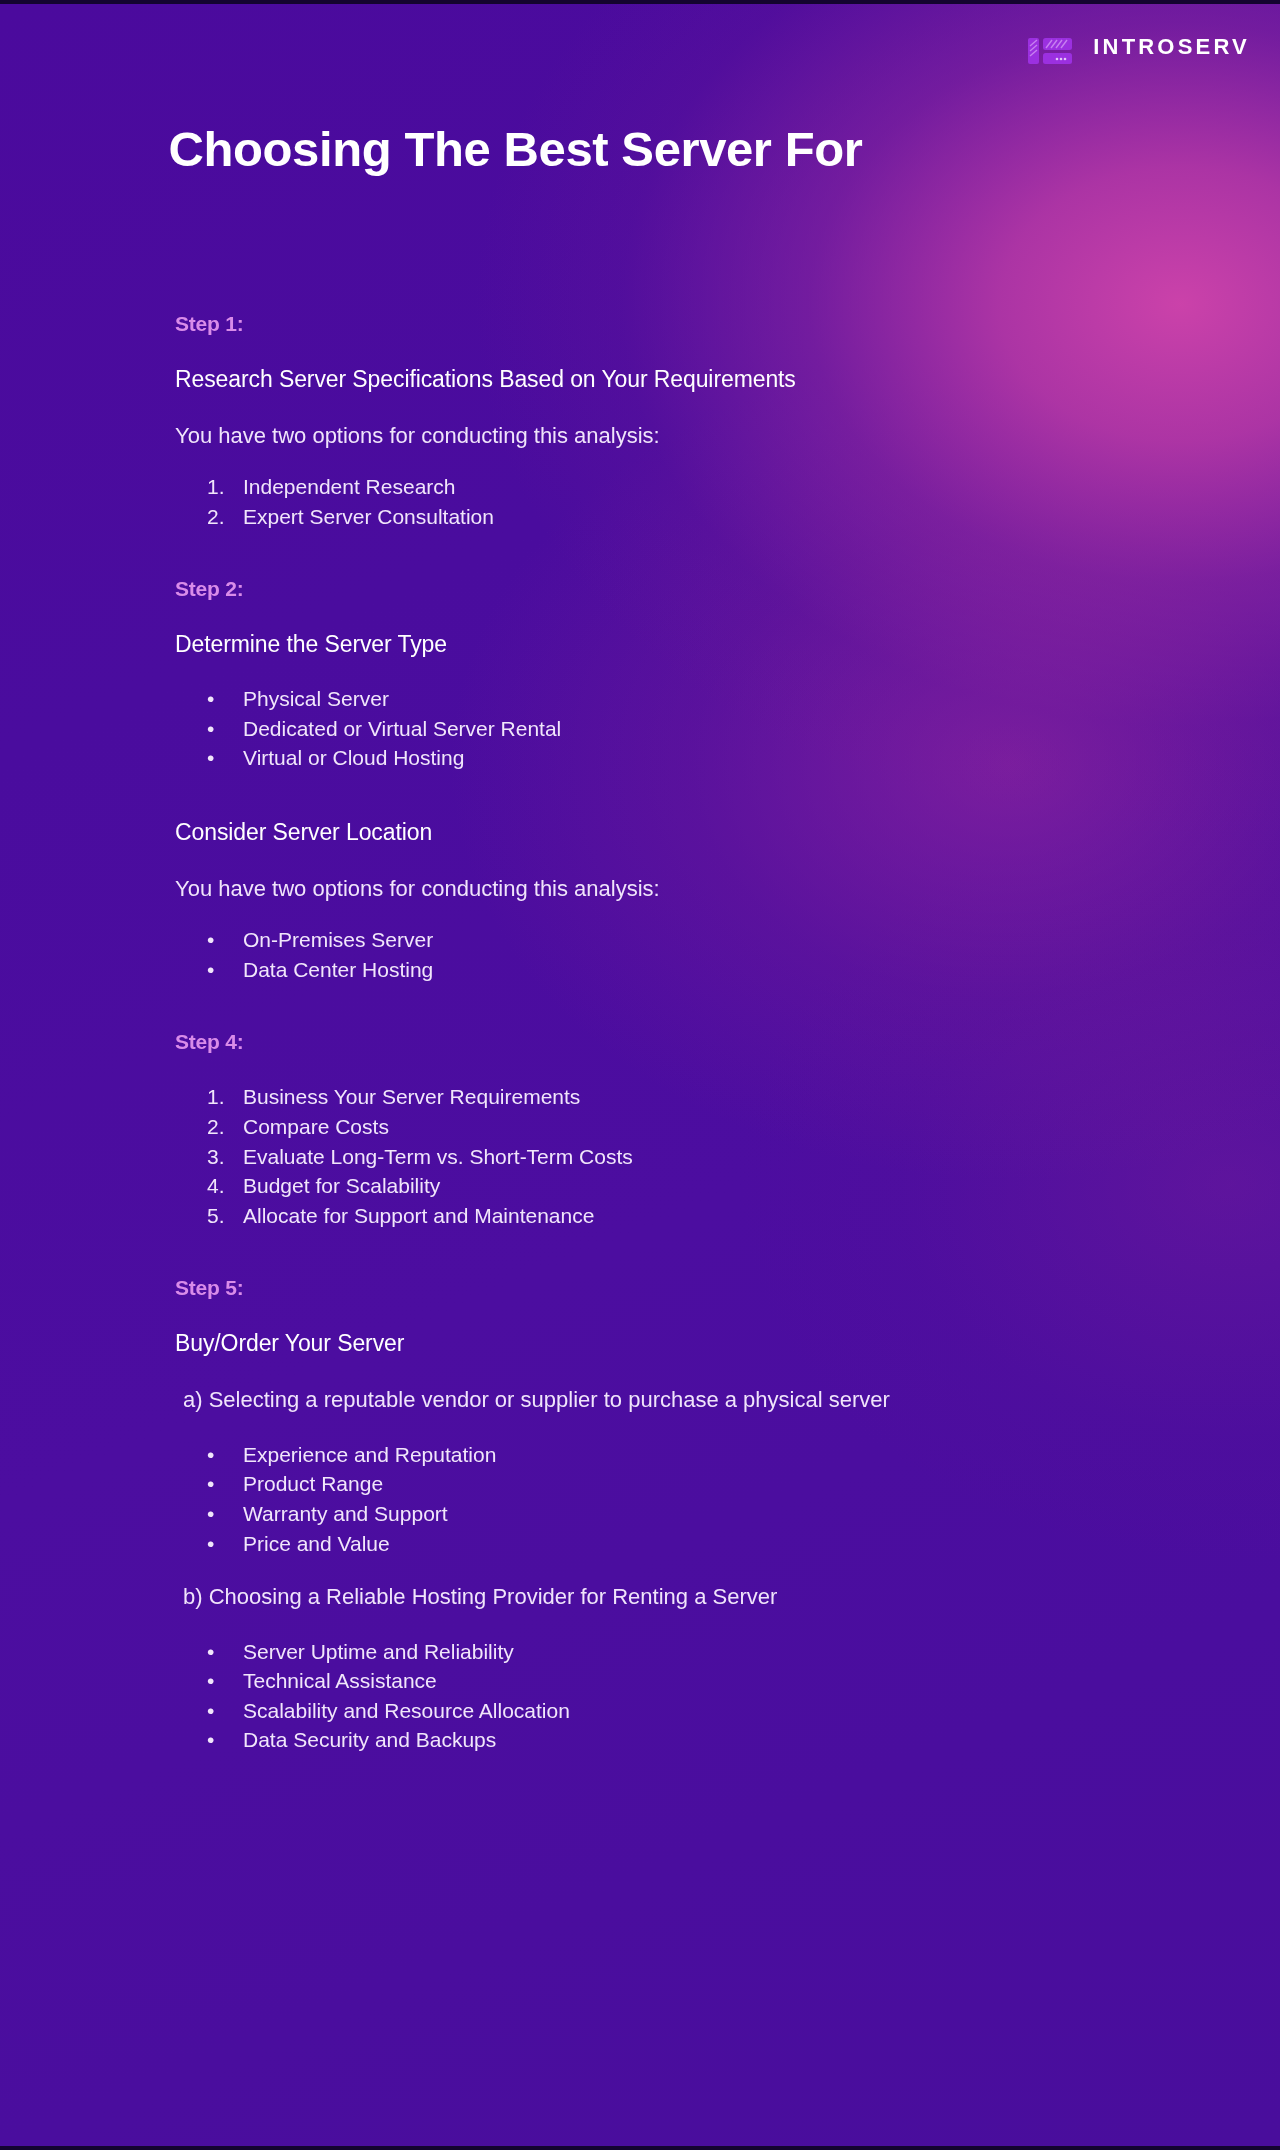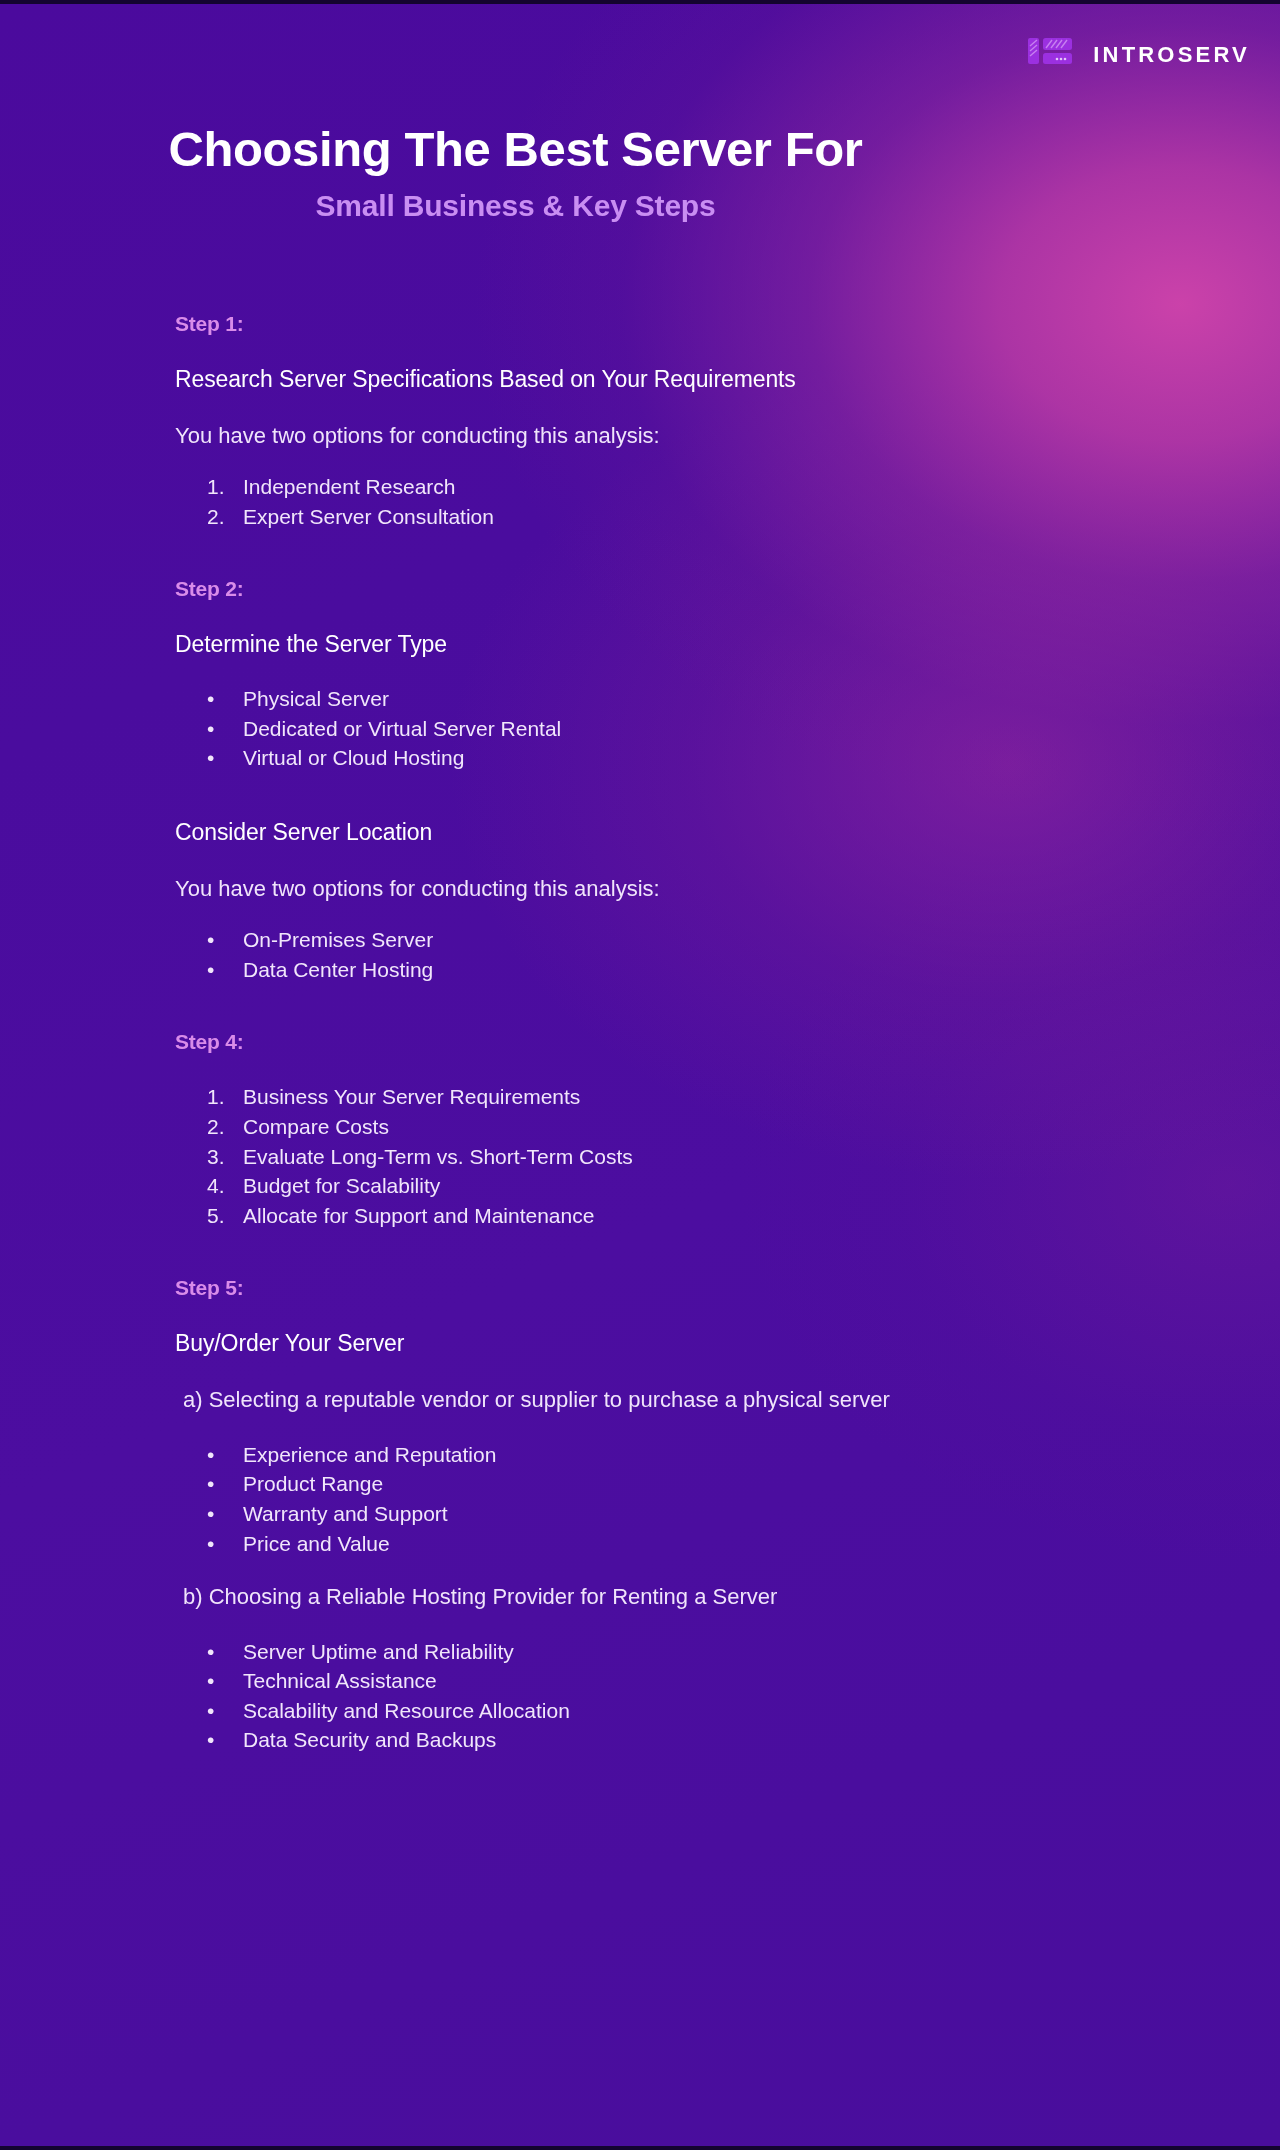--- a/index.html
+++ b/index.html
@@ -51,21 +51,21 @@
   }
   .edge-top { top:0; }
   .edge-bottom { bottom:0; }
 
   
   .brand {
     position:absolute;
     top:30px;
     right:30px;
     display:flex;
-    align-items:flex-end;
+    align-items:flex-start;
     gap:20px;
   }
   .brand-mark {
     display:block;
     width:46px;
     height:34px;
   }
   .brand-name {
     color:#ffffff;
     font-size:22px;
@@ -193,21 +193,20 @@
           <circle cx="34" cy="25" r="1.3"></circle>
           <circle cx="38" cy="25" r="1.3"></circle>
         </g>
       </svg>
     </span>
     <span class="brand-name">INTROSERV</span>
   </div>
 
   <div class="titleblock">
     <div class="title-main">Choosing The Best Server For</div>
-    <div class="title-sub">Small Business &amp; Key Steps</div>
   </div>
 
   <div class="content">
 
     <div class="step">
       <div class="step-label">Step 1:</div>
       <div class="step-heading">Research Server Specifications Based on Your Requirements</div>
       <div class="step-intro">You have two options for conducting this analysis:</div>
       <ul class="step-list numbers">
         <li><span class="marker">1.</span><span>Independent Research</span></li>

